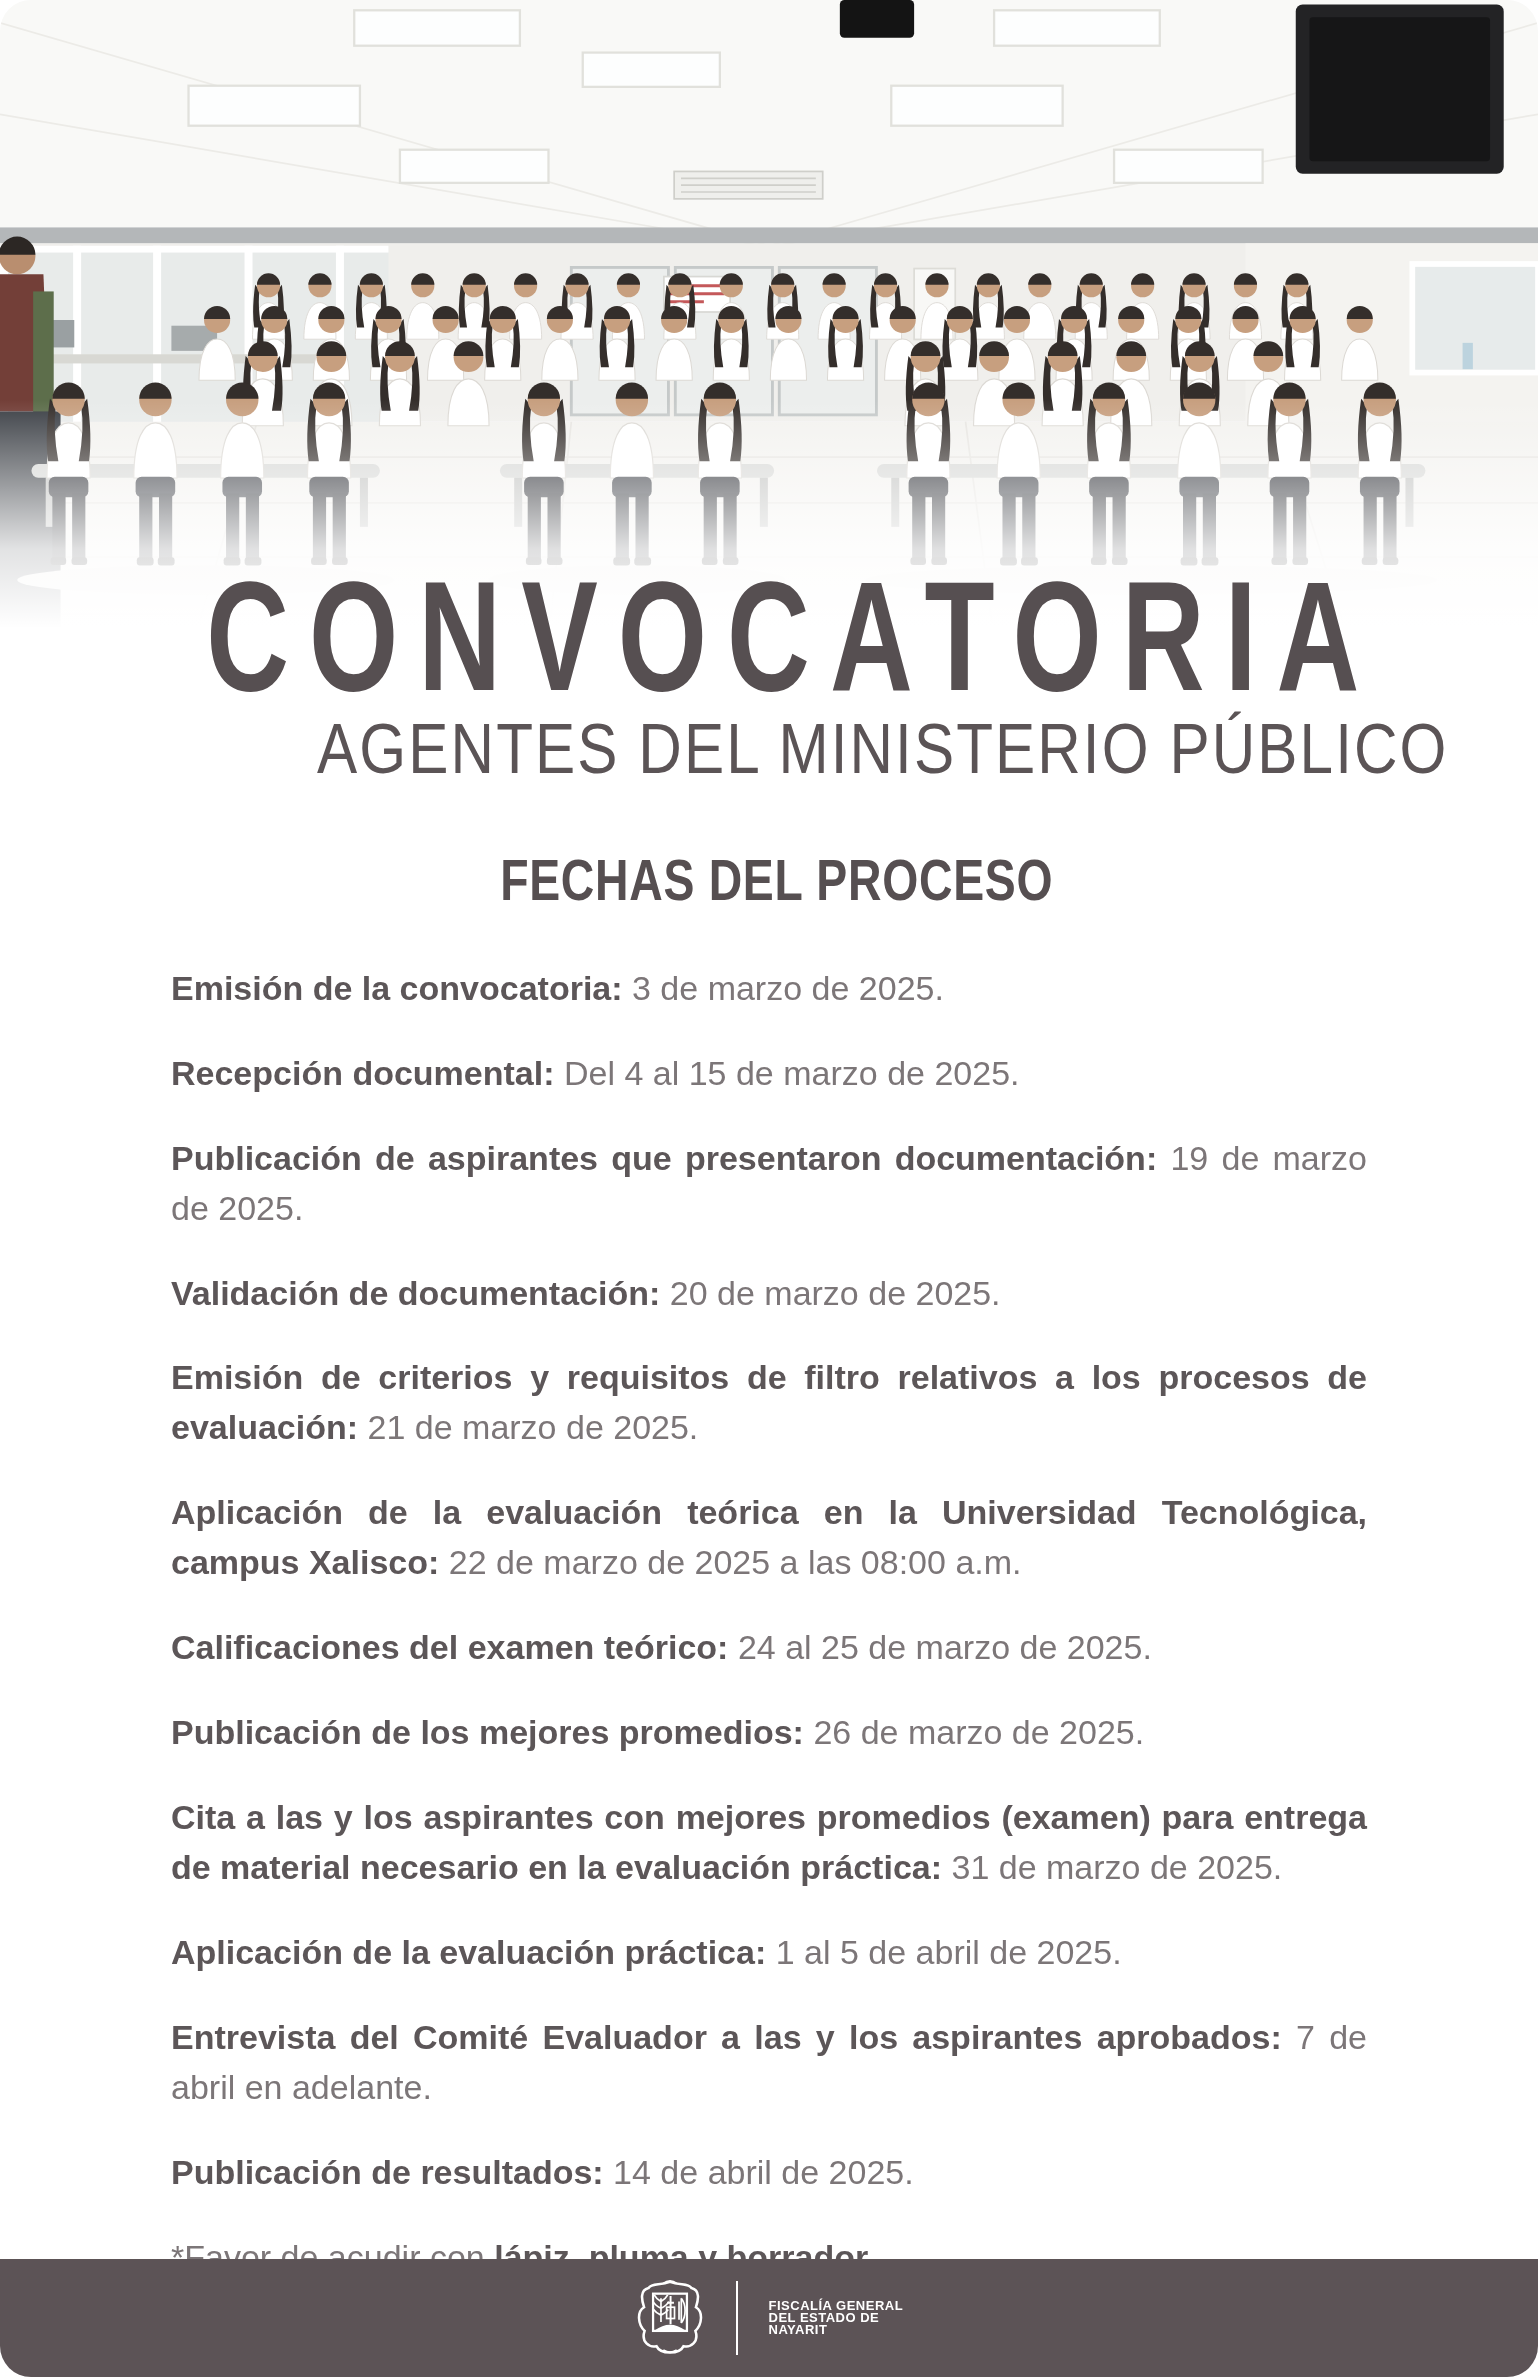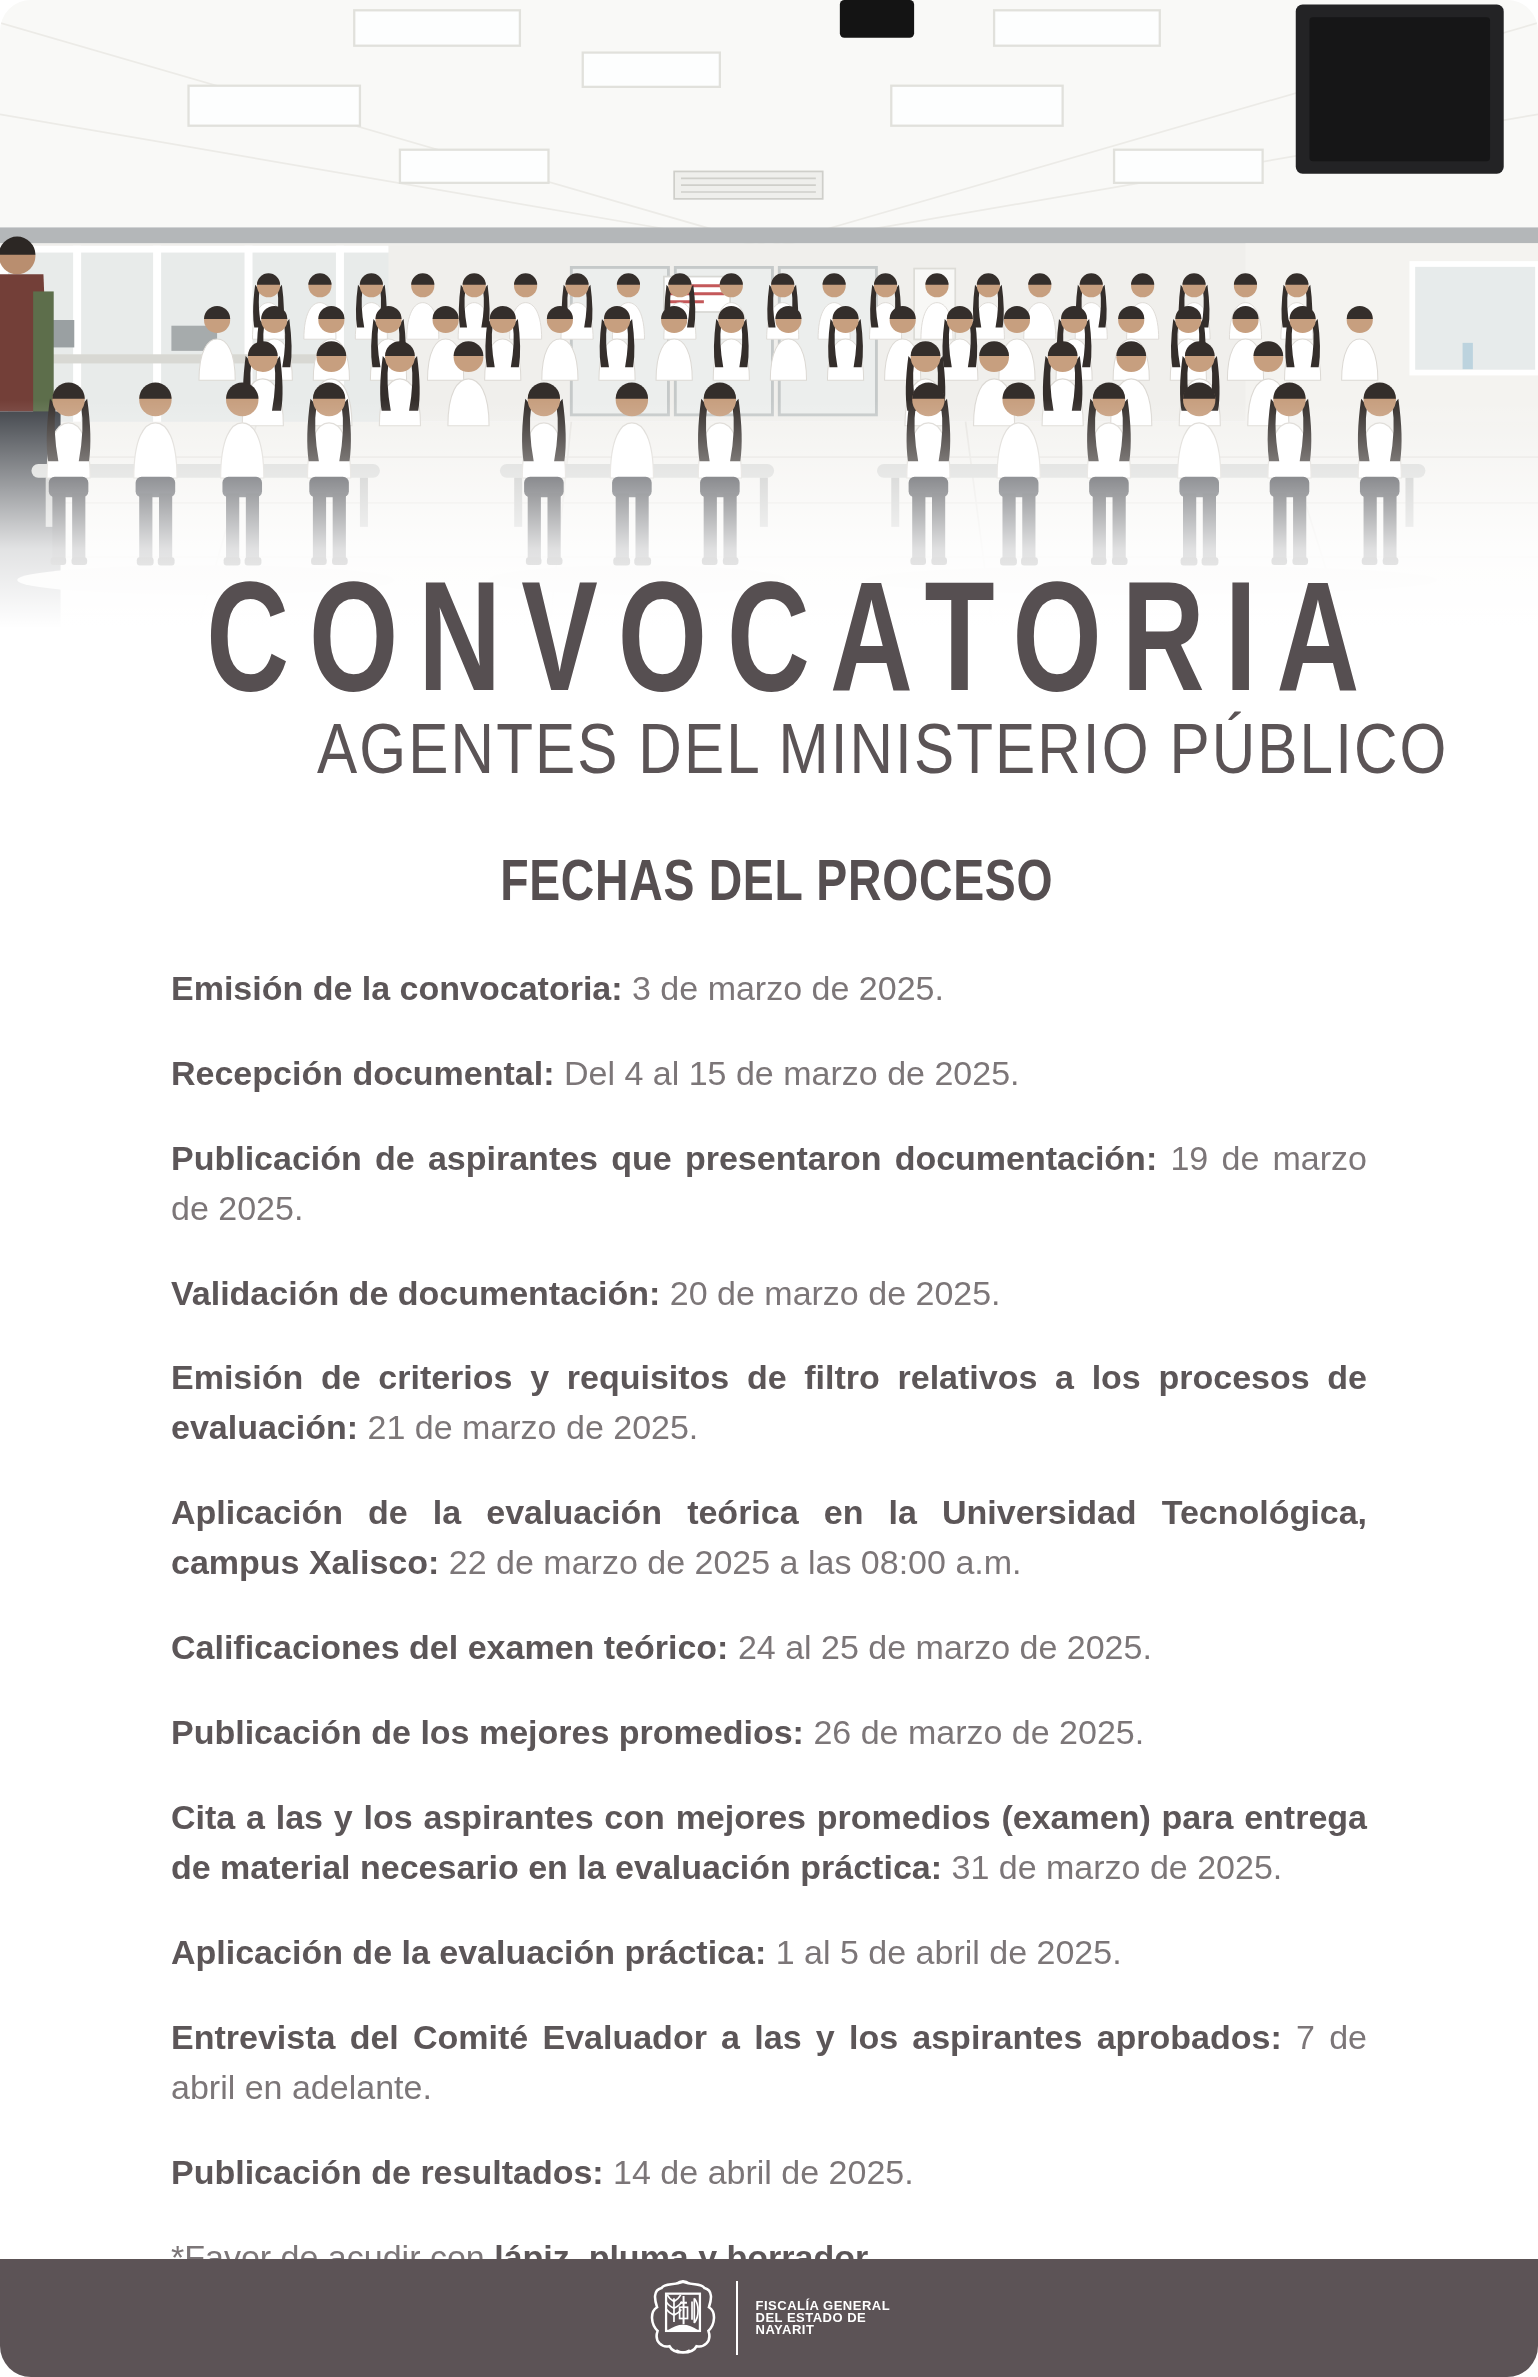--- a/index.html
+++ b/index.html
@@ -115,21 +115,21 @@
   .footer {
     position: absolute;
     left: 0; bottom: 0;
     width: 100%;
     height: 118px;
     background: #5C5356;
     display: flex;
     align-items: center;
     justify-content: center;
   }
-  .footer-inner { display: flex; align-items: center; gap: 18px; }
+  .footer-inner { display: flex; align-items: center; gap: 31px; }
   .seal { width: 70px; height: 79px; flex: 0 0 auto; }
   .footer-sep { width: 1.7px; height: 74px; background: #ffffff; }
   .org {
     color: #ffffff;
     font-weight: 700;
     font-size: 13px;
     line-height: 12px;
     letter-spacing: 0.5px;
     white-space: nowrap;
   }

